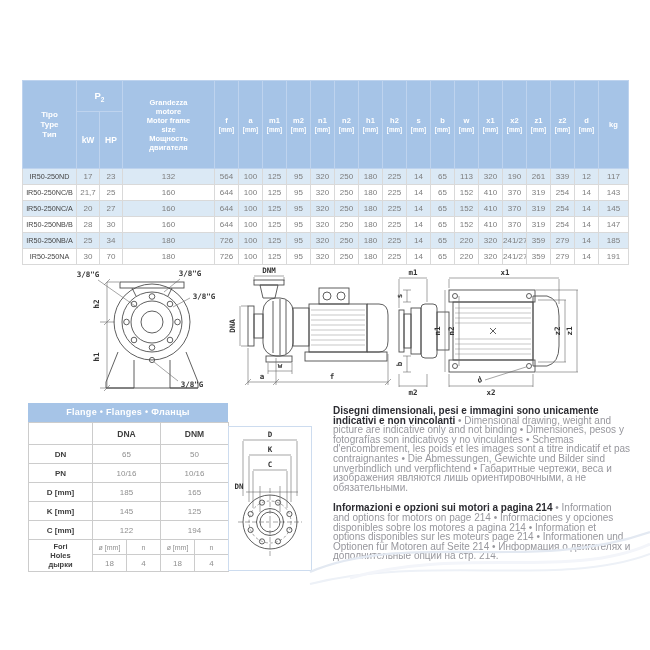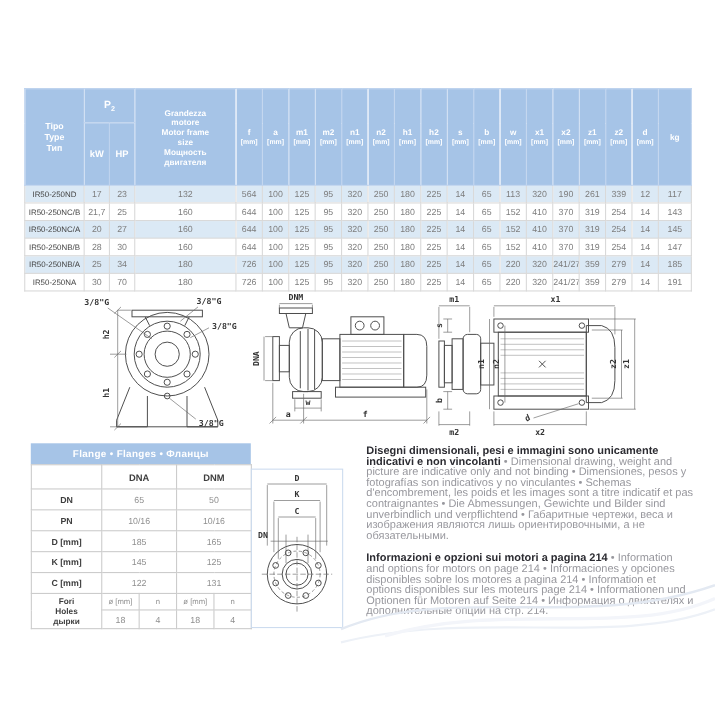--- a/index.html
+++ b/index.html
@@ -514,21 +514,21 @@
             <td colspan="2">165</td>
           </tr>
       <tr>
             <th class="lbl">K [mm]</th>
             <td colspan="2">145</td>
             <td colspan="2">125</td>
           </tr>
       <tr>
             <th class="lbl">C [mm]</th>
             <td colspan="2">122</td>
-            <td colspan="2">131</td>
+            <td colspan="2">194</td>
           </tr>
       <tr>
         <th rowspan="2" class="lbl3">
               <span>Fori</span>
               <span>Holes</span>
               <span>дырки</span>
             </th>
         <td class="sub">ø [mm]</td>
         <td class="sub">n</td>
         <td class="sub">ø [mm]</td>

